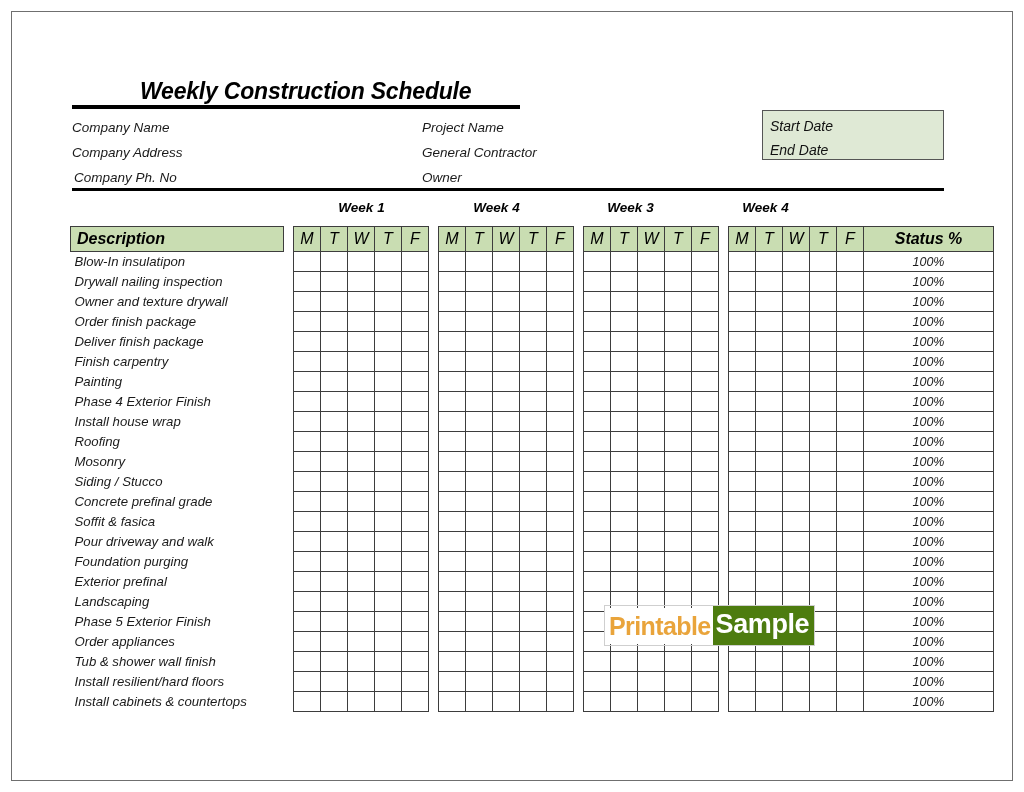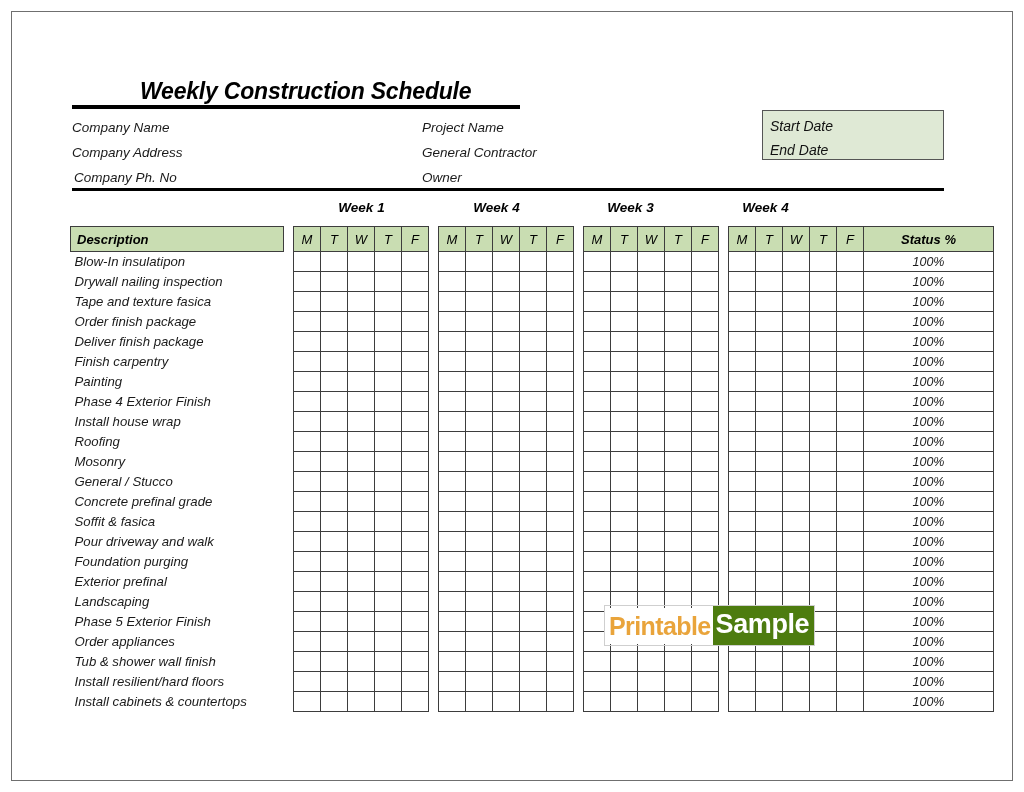--- a/index.html
+++ b/index.html
@@ -102,21 +102,21 @@
   .tbl td, .tbl th {
     padding: 0;
     border: 1px solid #3d3d3d;
     font-weight: normal;
     font-style: italic;
   }
   
   .tbl thead th {
     background: #c9ddb2;
     height: 25px;
-    font-size: 13px;
+    font-size: 16px;
     color: #000;
     margin-top: 8px;
   }
   th.desc-h {
     width: 213px;
     text-align: left;
     padding-left: 6px;
     font-weight: bold;
     font-size: 13.5px;
   }
@@ -301,21 +301,21 @@
           <td class="day"></td>
           <td class="gap"></td>
           <td class="day"></td>
           <td class="day"></td>
           <td class="day"></td>
           <td class="day"></td>
           <td class="day"></td>
           <td class="status">100%</td>
         </tr>
         <tr>
-          <td class="desc">Tape and texture fasica</td>
+          <td class="desc">Owner and texture drywall</td>
           <td class="gap"></td>
           <td class="day"></td>
           <td class="day"></td>
           <td class="day"></td>
           <td class="day"></td>
           <td class="day"></td>
           <td class="gap"></td>
           <td class="day"></td>
           <td class="day"></td>
           <td class="day"></td>
@@ -553,21 +553,21 @@
           <td class="day"></td>
           <td class="gap"></td>
           <td class="day"></td>
           <td class="day"></td>
           <td class="day"></td>
           <td class="day"></td>
           <td class="day"></td>
           <td class="status">100%</td>
         </tr>
         <tr>
-          <td class="desc">General / Stucco</td>
+          <td class="desc">Siding / Stucco</td>
           <td class="gap"></td>
           <td class="day"></td>
           <td class="day"></td>
           <td class="day"></td>
           <td class="day"></td>
           <td class="day"></td>
           <td class="gap"></td>
           <td class="day"></td>
           <td class="day"></td>
           <td class="day"></td>

